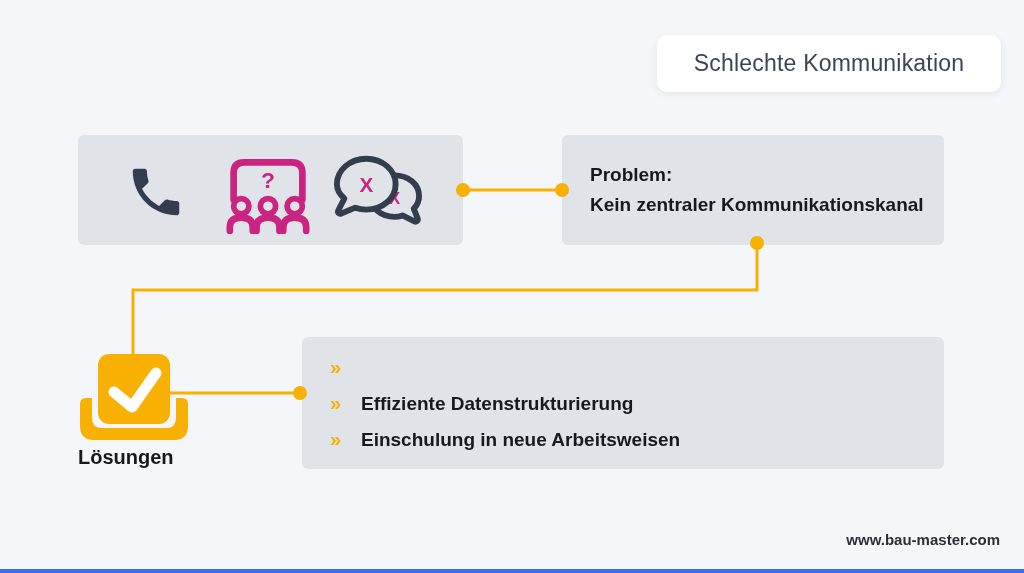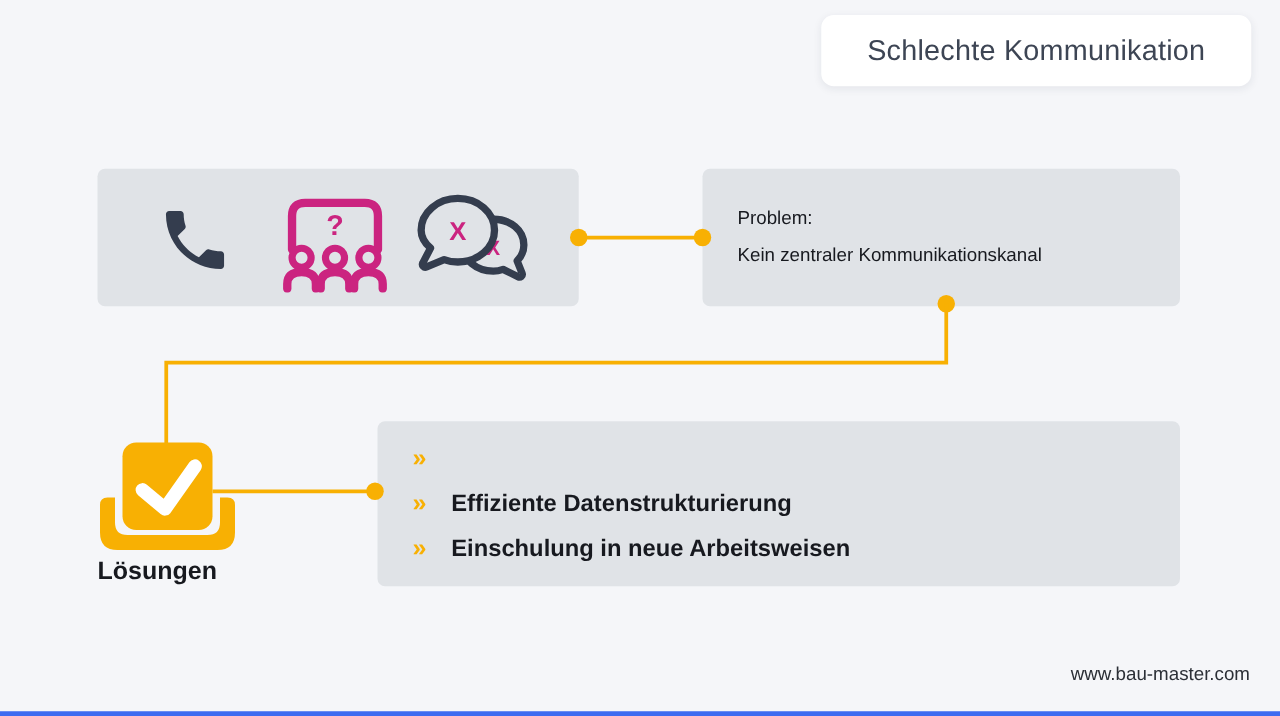--- a/index.html
+++ b/index.html
@@ -5,46 +5,46 @@
   :root{
     --bg:#f5f6f9; --box:#e0e3e7; --card:#ffffff; --yellow:#f8b003;
     --magenta:#cb2480; --slate:#343d4e; --text:#17191f; --title_text:#3d4554;
     --footer_text:#2b2f36; --blue_bar:#3d6bf0;
   }
   *{margin:0;padding:0;box-sizing:border-box}
   html,body{background:#fff}
   body{font-family:"Liberation Sans","DejaVu Sans",sans-serif}
   .canvas{position:relative;width:1024px;height:573px;background:var(--bg);overflow:hidden}
 
-  .title-card{position:absolute;left:657px;top:12px;width:344px;height:57px;background:var(--card);
+  .title-card{position:absolute;left:657px;top:35px;width:344px;height:57px;background:var(--card);
     border-radius:10px;box-shadow:0 2px 7px rgba(30,40,60,.08);display:flex;align-items:center;justify-content:center}
   .title-card span{font-size:23px;font-weight:500;color:var(--title_text);letter-spacing:.2px}
 
   .icons-card{position:absolute;left:78px;top:135px;width:385px;height:110px;background:var(--box);border-radius:6px}
   .icons-card svg{position:absolute}
   .phone-svg{left:47px;top:25px;width:62px;height:64px}
   .people-svg{left:148px;top:11px;width:84px;height:88px}
   .bubbles-svg{left:255px;top:19px;width:90px;height:76px}
 
   .problem-card{position:absolute;left:562px;top:135px;width:382px;height:110px;background:var(--box);
     border-radius:6px;display:flex;flex-direction:column;justify-content:center;padding-left:28px}
-  .problem-card div{font-size:15px;line-height:30px;font-weight:400;color:var(--text)}
+  .problem-card div{font-size:19px;line-height:30px;font-weight:700;color:var(--text)}
 
   .overlay{position:absolute;left:0;top:0;width:1024px;height:573px;pointer-events:none}
 
   .solutions-card{position:absolute;left:302px;top:337px;width:642px;height:132px;background:var(--box);
     border-radius:6px;display:flex;flex-direction:column;justify-content:center;gap:13px;padding-left:28px}
   .sol-item{display:flex;align-items:baseline;gap:16px}
   .sol-item .bullet{font-size:20px;font-weight:700;color:var(--yellow);width:15px}
   .sol-item .sol-text{font-size:19px;font-weight:600;color:var(--text)}
 
   .solutions-label{position:absolute;left:78px;top:446px;width:112px;
     font-size:20px;font-weight:700;color:var(--text)}
 
-  .footer{position:absolute;right:24px;top:531px;font-size:15px;font-weight:400;color:var(--footer_text)}
+  .footer{position:absolute;right:24px;top:531px;font-size:15px;font-weight:700;color:var(--footer_text)}
 
   .bottom-bar{position:absolute;left:0;bottom:0;width:100%;height:4px;background:var(--blue_bar)}
 
   
   .slate-fill{fill:var(--slate)}
   .mag-stroke{stroke:var(--magenta);fill:none}
   .mag-fill{fill:var(--magenta)}
   .slate-stroke{stroke:var(--slate);fill:none}
   .slate-stroke-filled{stroke:var(--slate);fill:var(--box)}
   .yellow-stroke{stroke:var(--yellow);fill:none}

